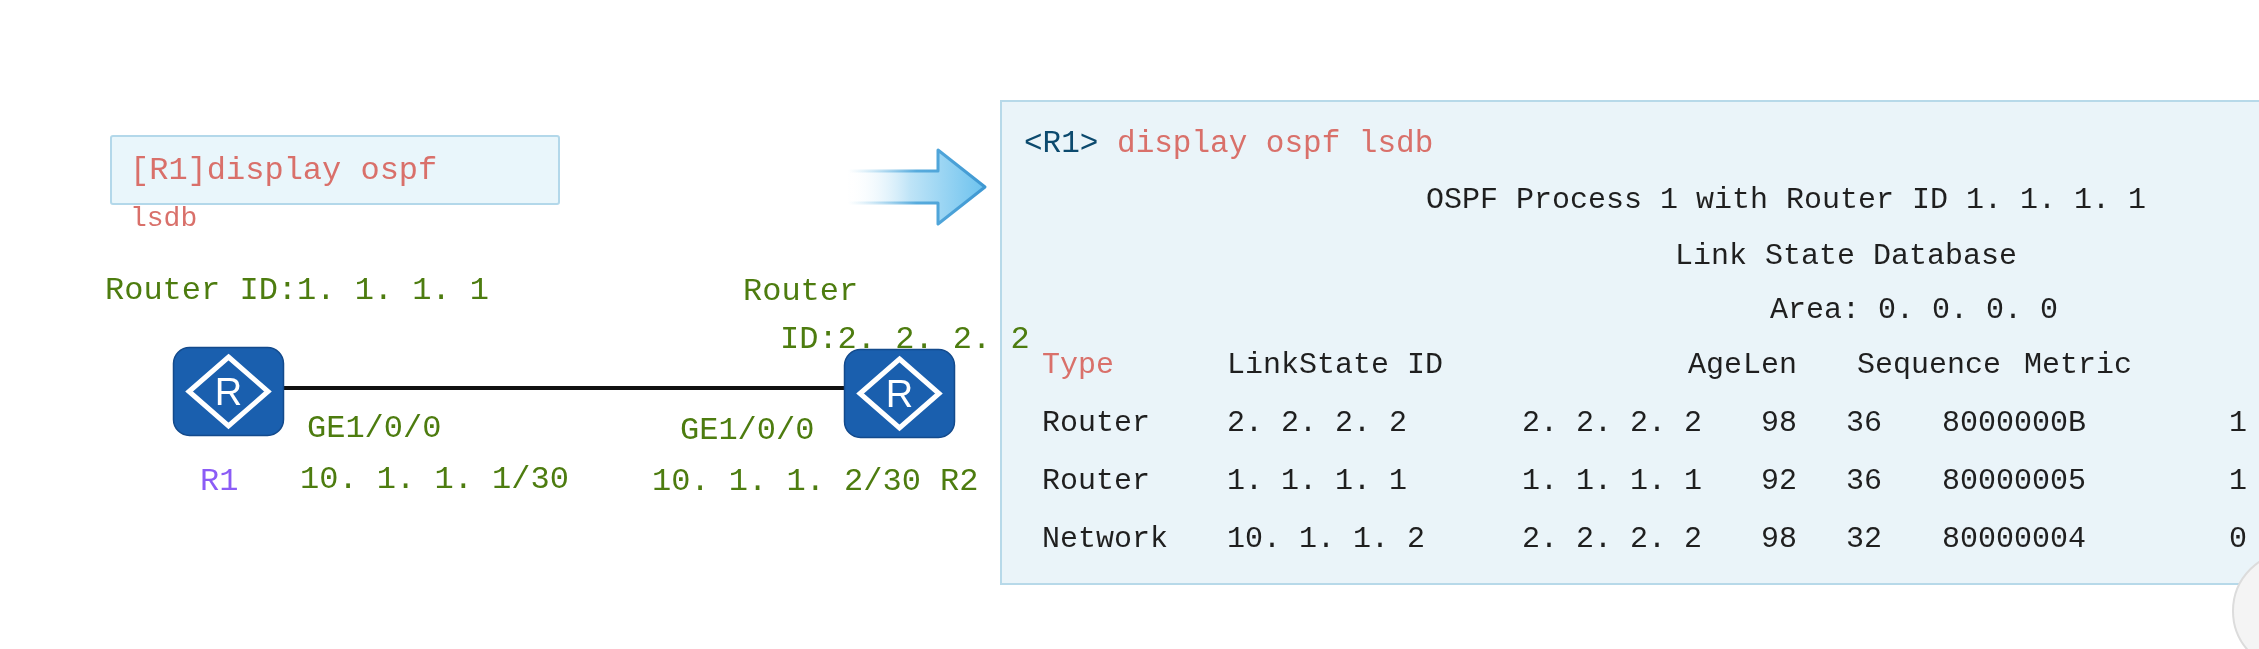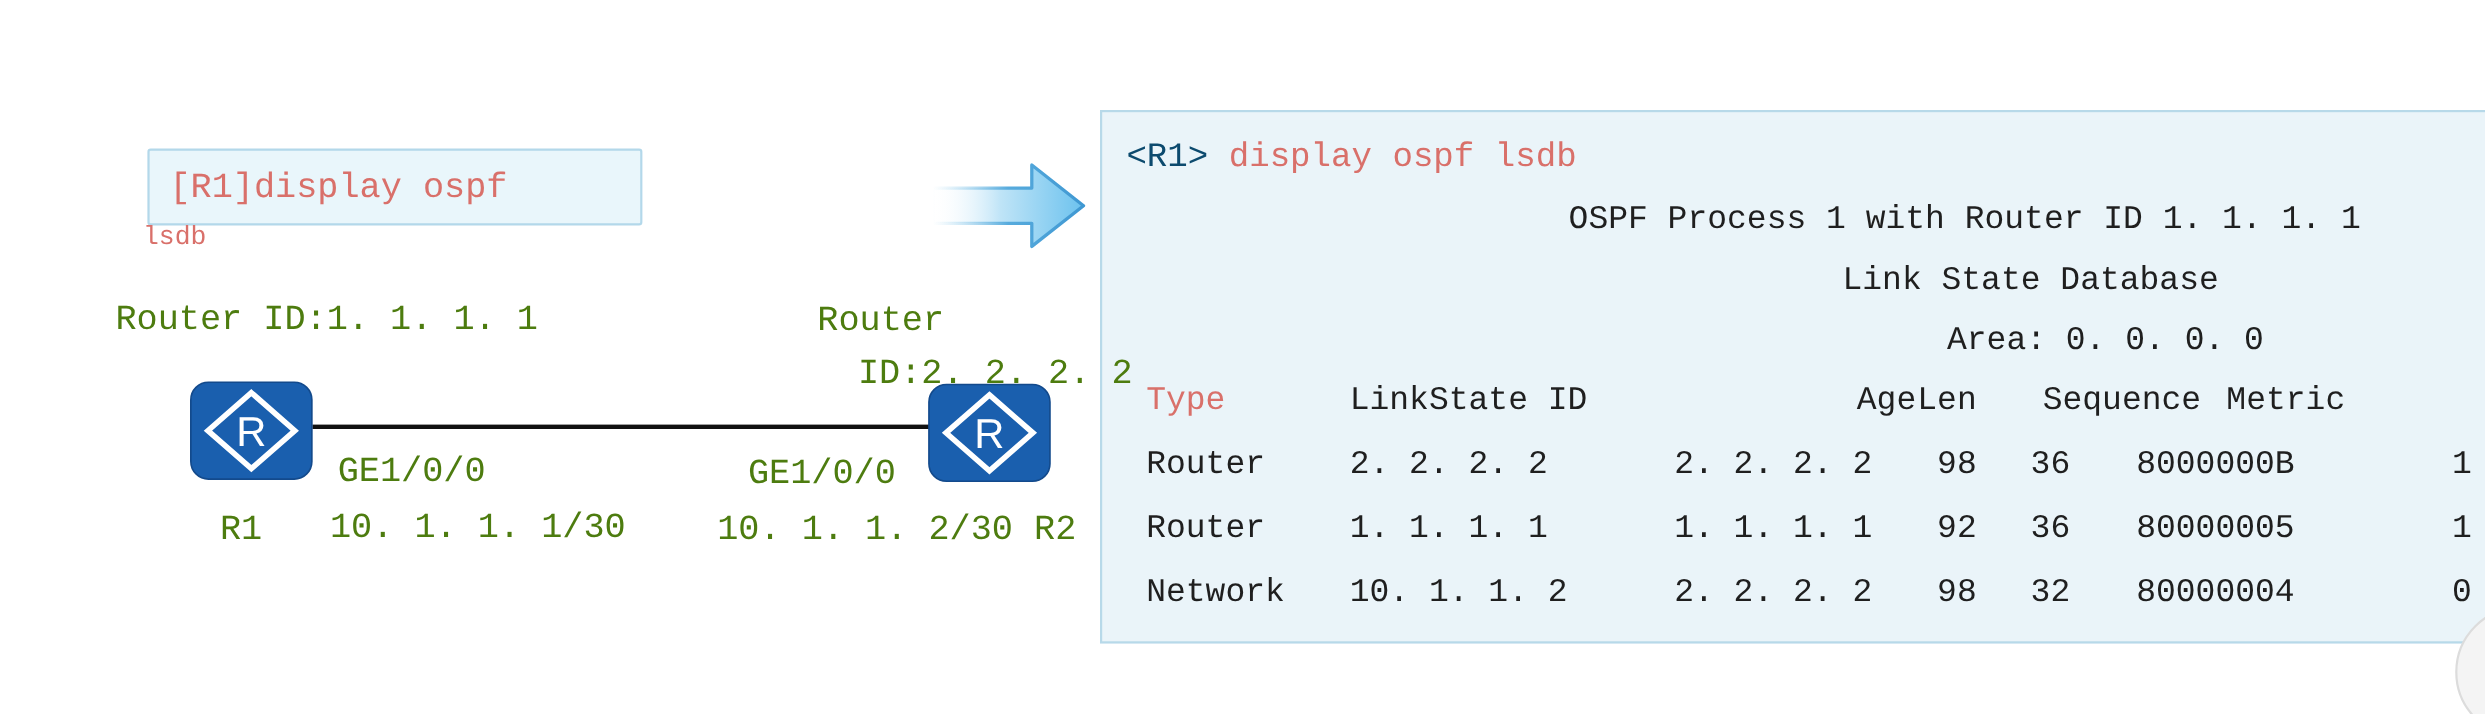--- a/index.html
+++ b/index.html
@@ -5,27 +5,27 @@
   * { margin:0; padding:0; box-sizing:border-box; }
   html,body { background:#ffffff; }
   body { font-family:"Liberation Mono","DejaVu Sans Mono",monospace; color:#1f1f1f; }
   #stage { position:relative; width:2259px; height:649px; overflow:hidden; background:#ffffff; }
 
   
   .cmd-box {
     position:absolute; left:110px; top:135px; width:450px; height:70px;
     background:#e9f6fb; border:2px solid #b3d8ea; border-radius:3px;
     display:flex; align-items:center; padding-left:18px;
-    font-size:32px; color:#d9706a; white-space:nowrap;margin-left:24px;
+    font-size:32px; color:#d9706a; white-space:nowrap;
   }
   .cmd-box-cont {
-    position:absolute; left:130px; top:203px; font-size:24px; color:#d9706a;
+    position:absolute; left:130px; top:203px; font-size:28px; color:#d9706a;
   }
   .topo-label { position:absolute; font-size:32px; color:#4d7c0f; white-space:nowrap; z-index:5; }
-  .red-label { color:#4d7c0f; }
+  .red-label { color:#8b5cf6; }
 
   .router-icon { position:absolute; width:113px; height:91px; z-index:2; }
 
   .link-line { position:absolute; left:284px; top:386px; width:562px; height:4px; background:#111; z-index:1; }
 
   .flow-arrow { position:absolute; left:846px; top:145px; width:142px; height:84px; z-index:3; }
 
   
   .terminal {
     position:absolute; left:1000px; top:100px; width:1600px; height:485px;

